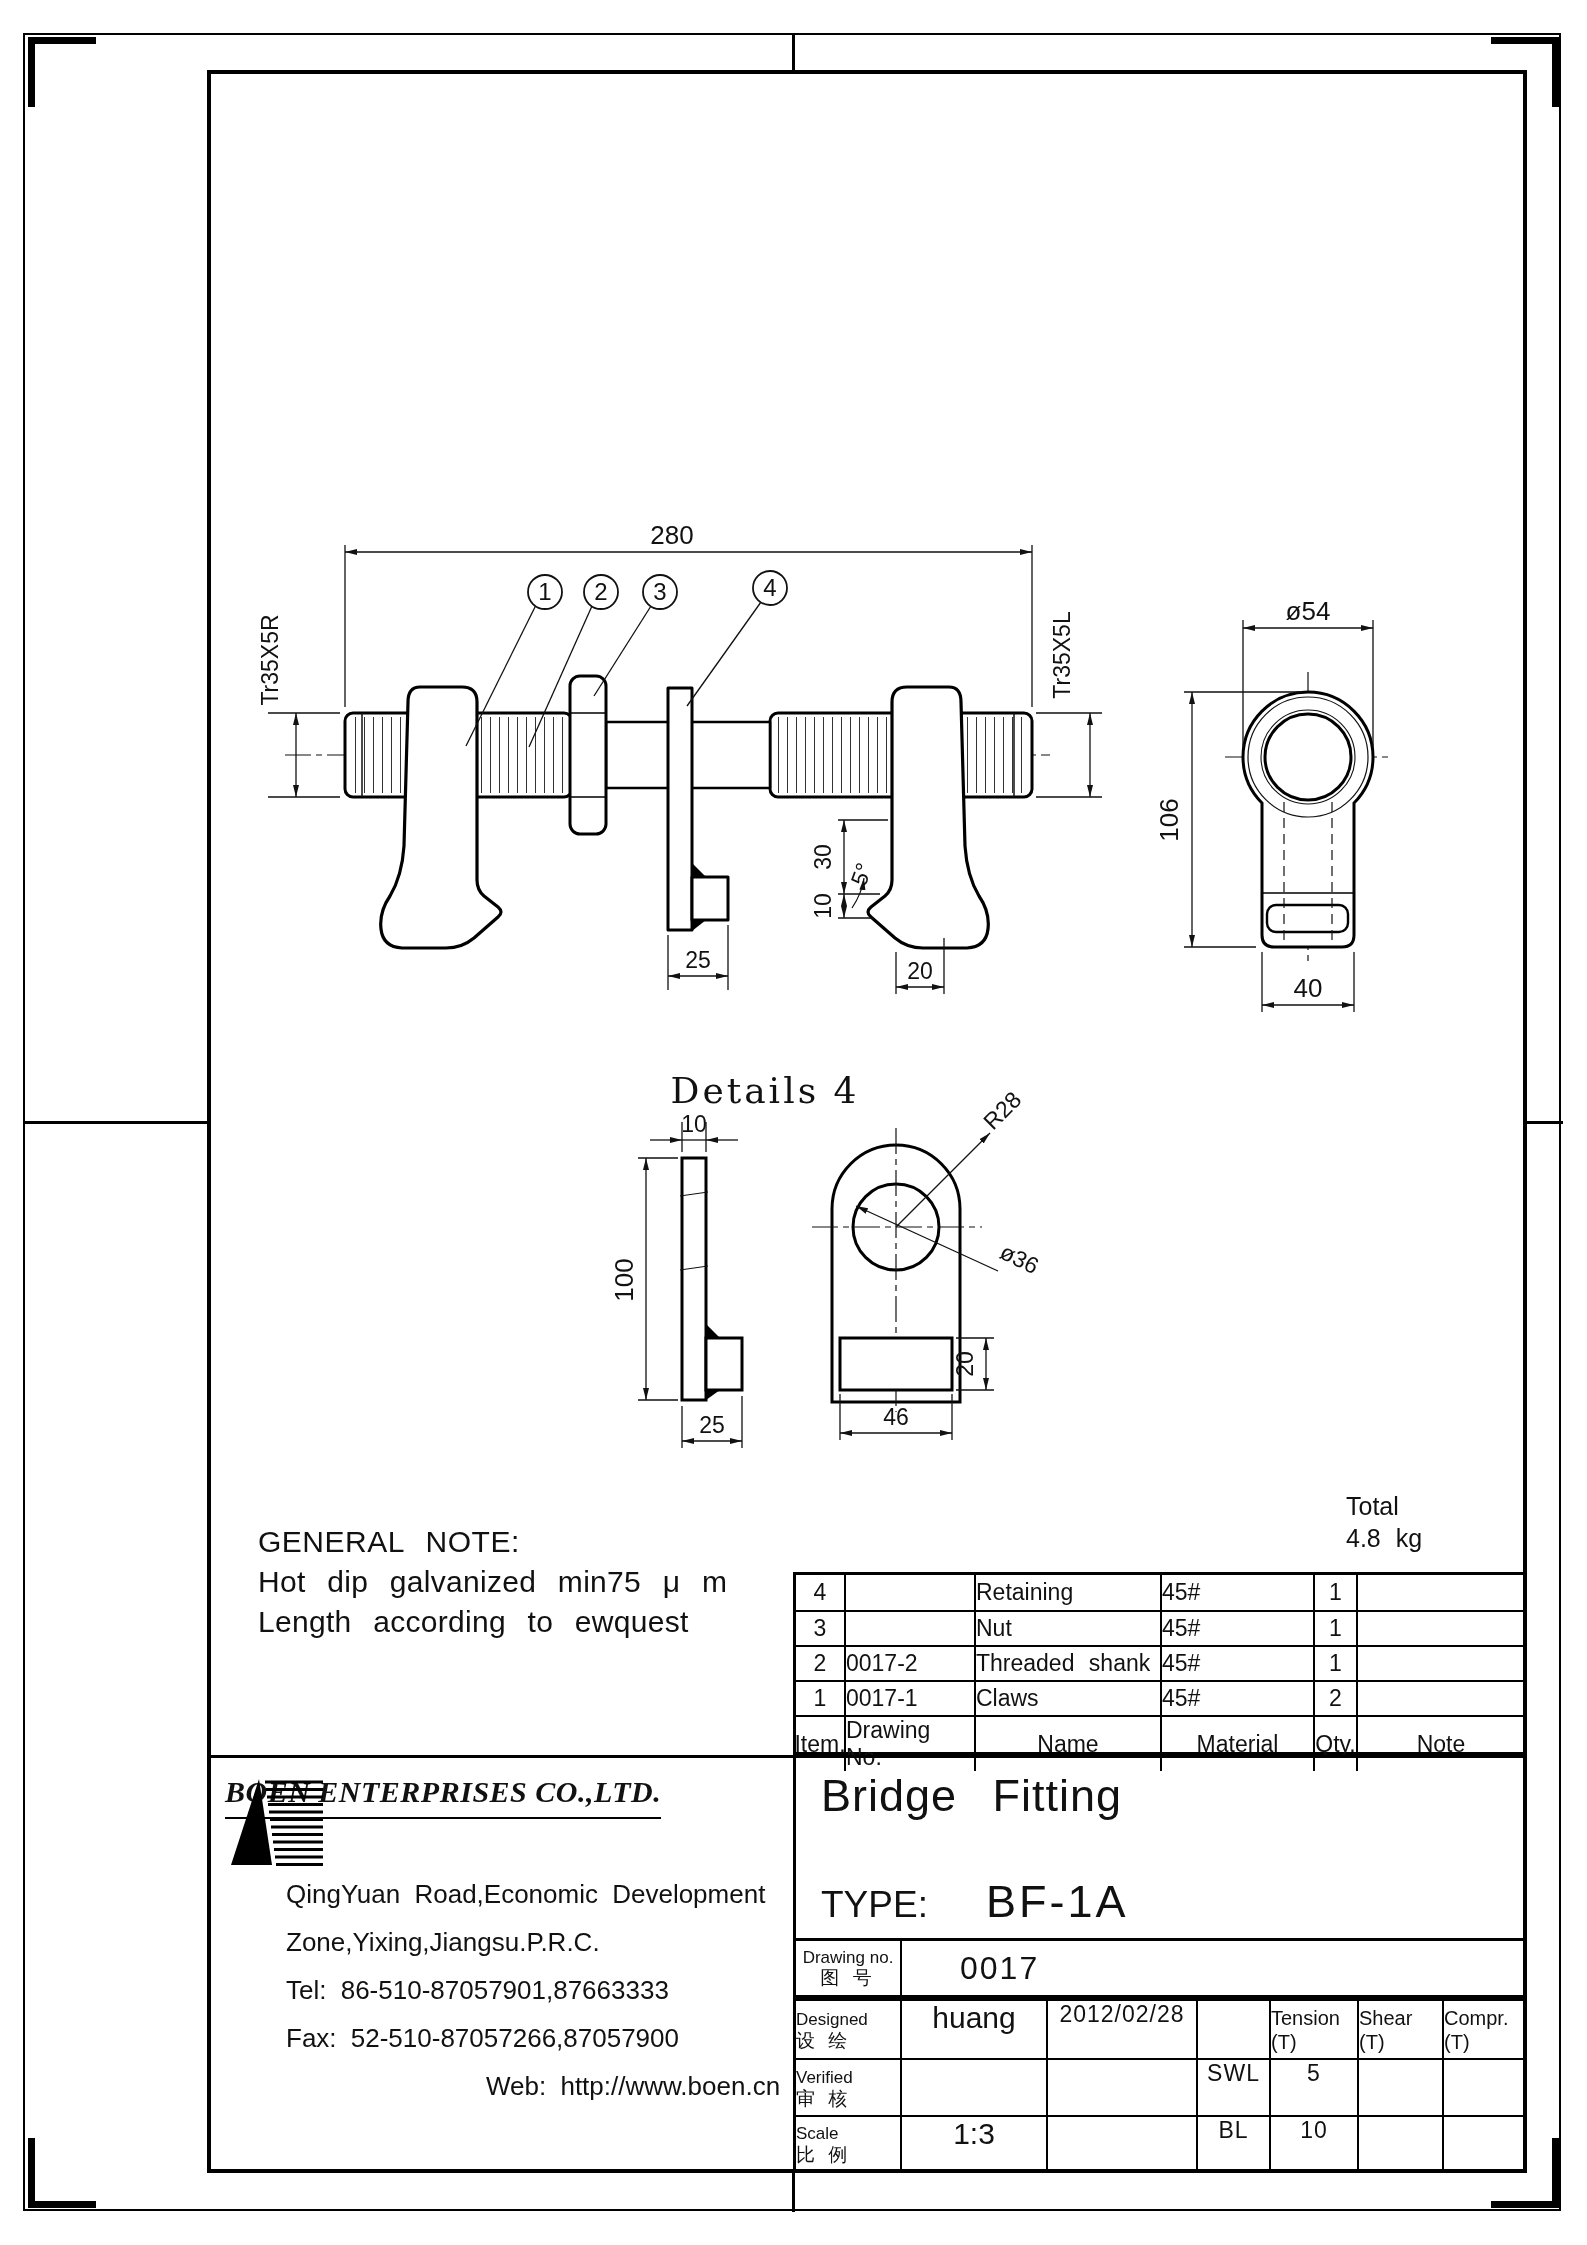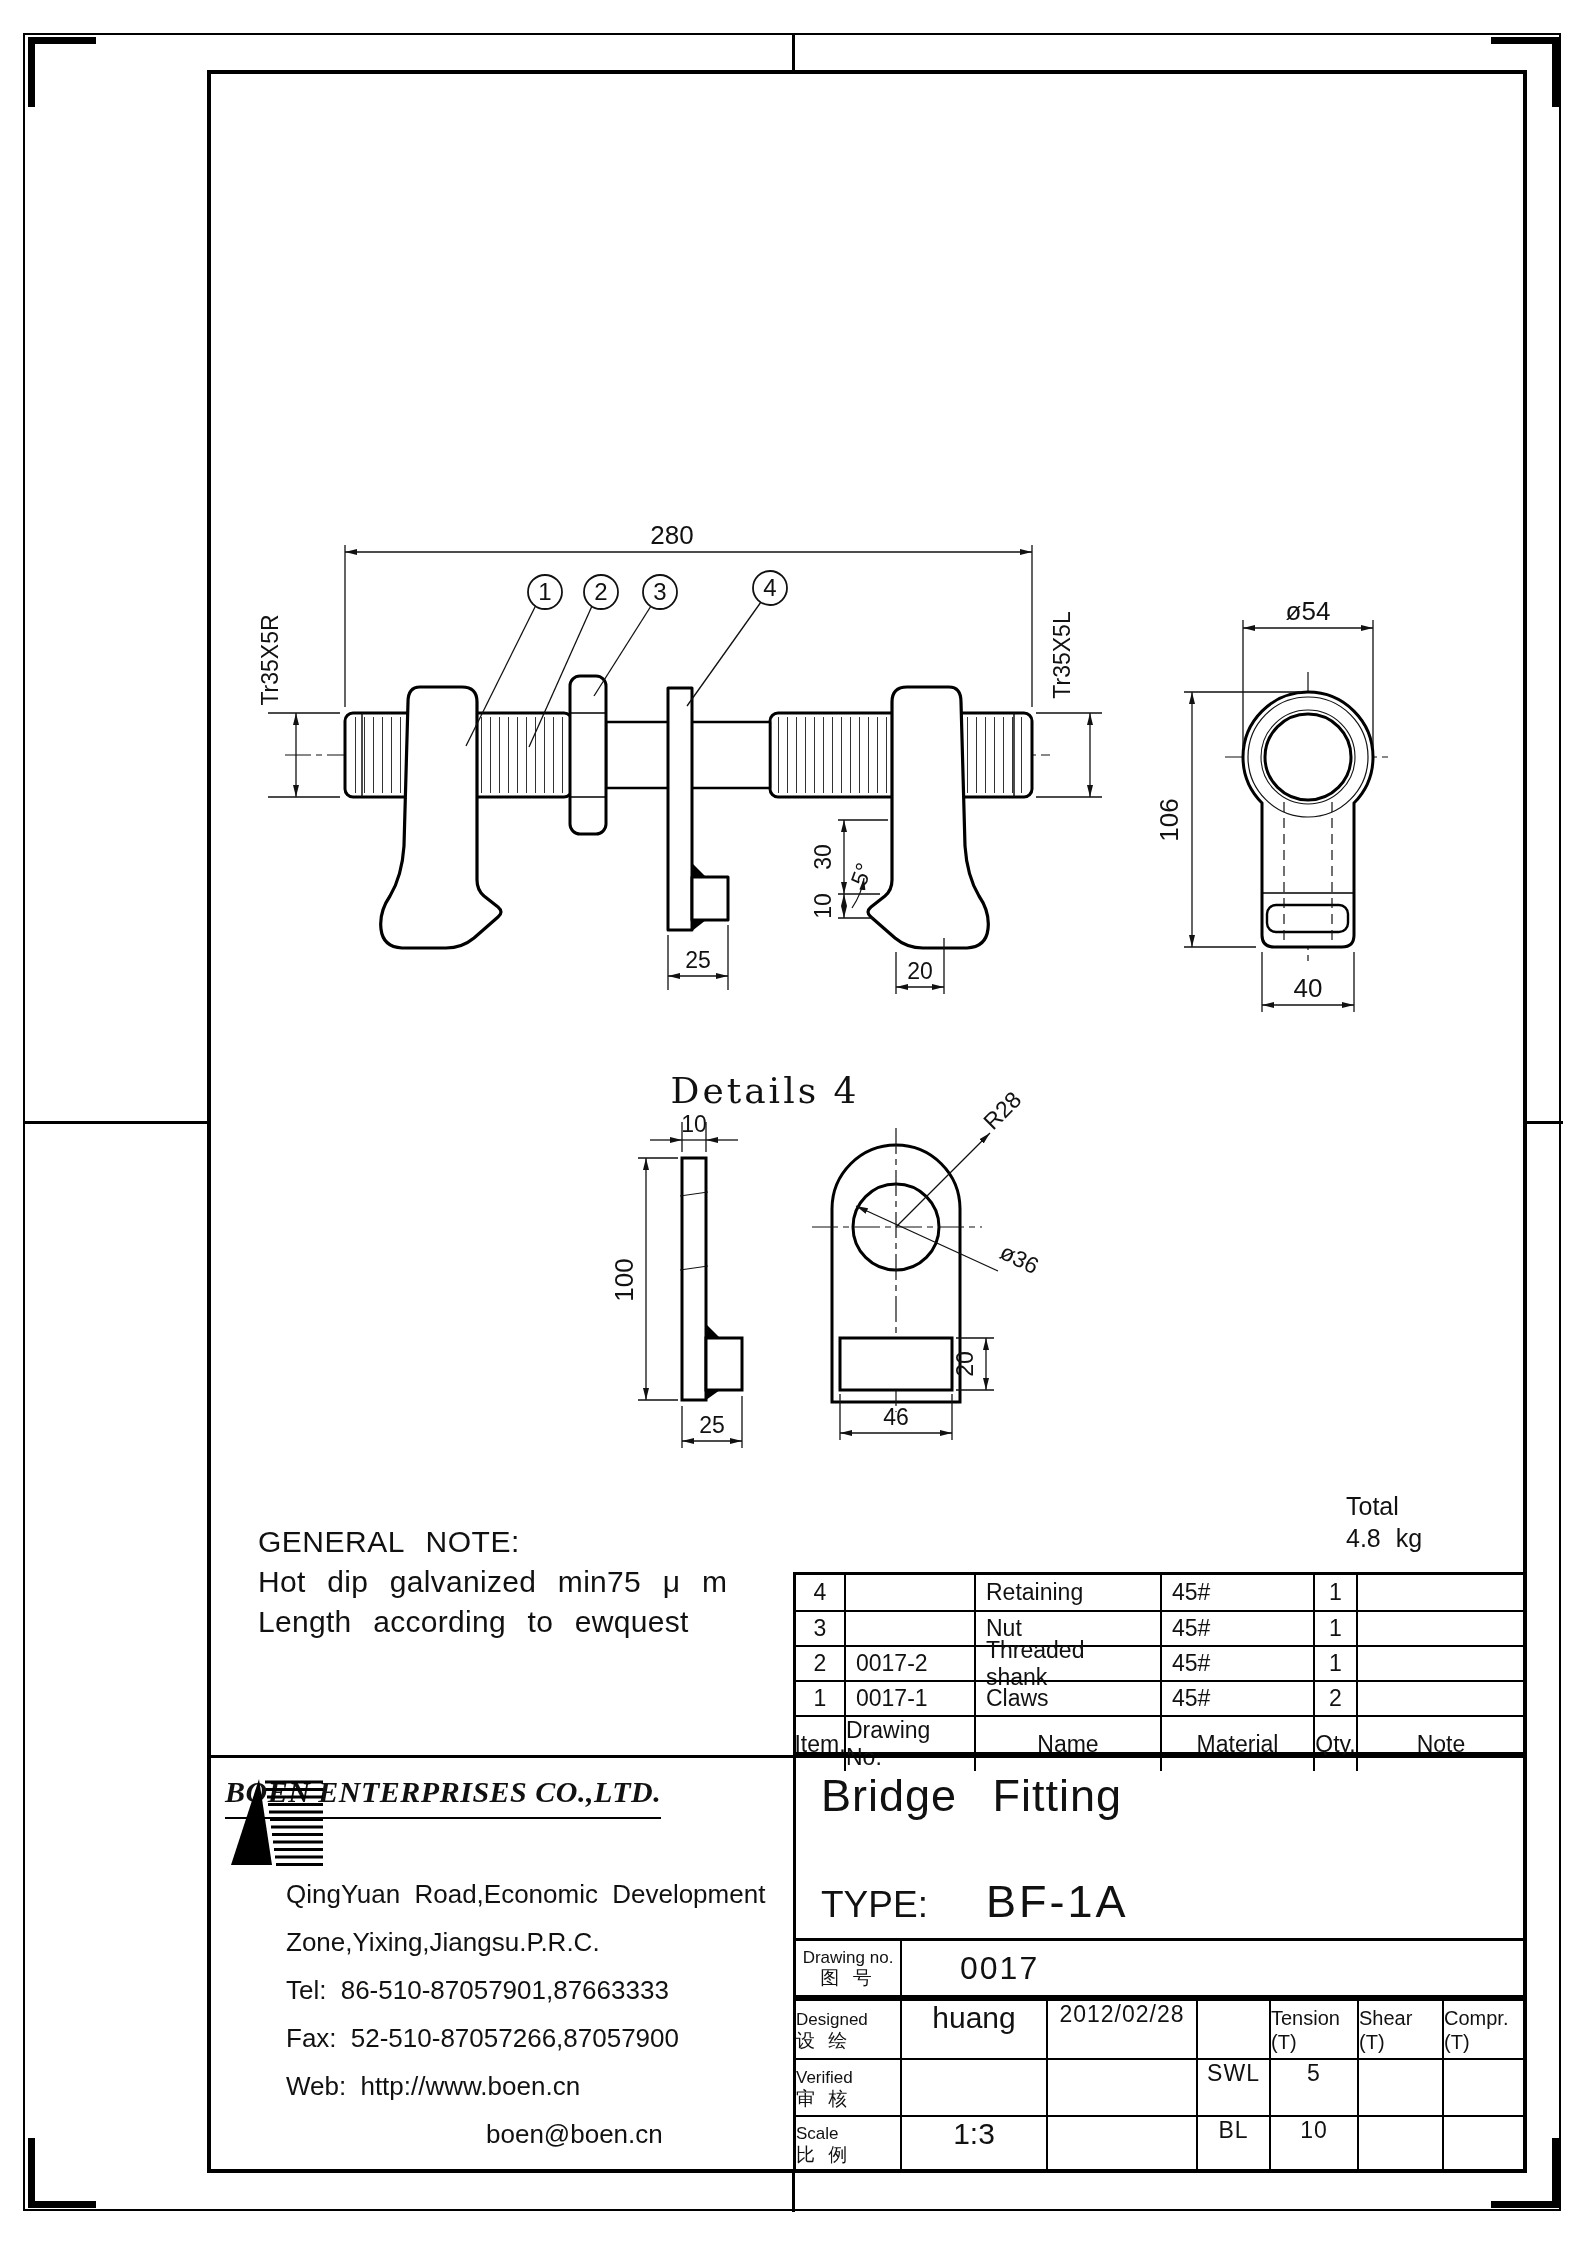--- a/index.html
+++ b/index.html
@@ -15,21 +15,21 @@
   .note .h{letter-spacing:.5px}
   .total{left:1346px;top:1490px;font-size:25px;line-height:32px;word-spacing:8px}
   
   .bom{left:793px;top:1572px;width:734px;height:183px;border:3px solid #000;box-sizing:border-box;
        display:grid;grid-template-columns:48px 130px 186px 153px 43px auto;
        grid-template-rows:35px 35px 35px 35px auto;font-size:23px}
   .bom>div{border-left:2px solid #000;border-top:2px solid #000;display:flex;align-items:center;word-spacing:8px}
   .bom>div:nth-child(-n+6){border-top:none}
   .bom>div:nth-child(6n+1){border-left:none}
   .ctr{justify-content:center}
-  .pl{padding-left:10px}
+  .pl{}
   
   .product-cell{left:793px;top:1755px;width:734px;height:183px;border:3px solid #000;border-bottom:none;box-sizing:border-box}
   .product{position:absolute;left:25px;top:12px;font-size:45px;word-spacing:22px;letter-spacing:1px}
   .typerow{position:absolute;left:25px;bottom:10px;font-size:37px;word-spacing:10px}
   .typeval{font-size:45px;letter-spacing:3px;margin-left:58px}
   .drawrow{left:793px;top:1938px;width:734px;height:60px;border:3px solid #000;box-sizing:border-box;display:grid;grid-template-columns:106px auto}
   .drawrow .lbl{border-right:2px solid #000}
   .lbl{display:flex;flex-direction:column;align-items:center;justify-content:center;font-size:17px;line-height:20px}
   .lbl .cn{font-size:19px;letter-spacing:4px}
   .dno{display:flex;align-items:center;padding-left:58px;font-size:32px;letter-spacing:2px}
@@ -319,21 +319,20 @@
         </g>
       </svg>
       <div class="cname">BOEN ENTERPRISES CO.,LTD.</div>
     </div>
     <div class="caddr">
       <div>QingYuan Road,Economic Development</div>
       <div>Zone,Yixing,Jiangsu.P.R.C.</div>
       <div>Tel: 86-510-87057901,87663333</div>
       <div>Fax: 52-510-87057266,87057900</div>
       <div>Web: http://www.boen.cn</div>
-      <div>boen@boen.cn</div>
     </div>
   </div>
 
   <div class="abs product-cell">
     <div class="product">Bridge Fitting</div>
     <div class="typerow">
       <span>TYPE:</span><span class="typeval">BF-1A</span>
     </div>
   </div>
 

